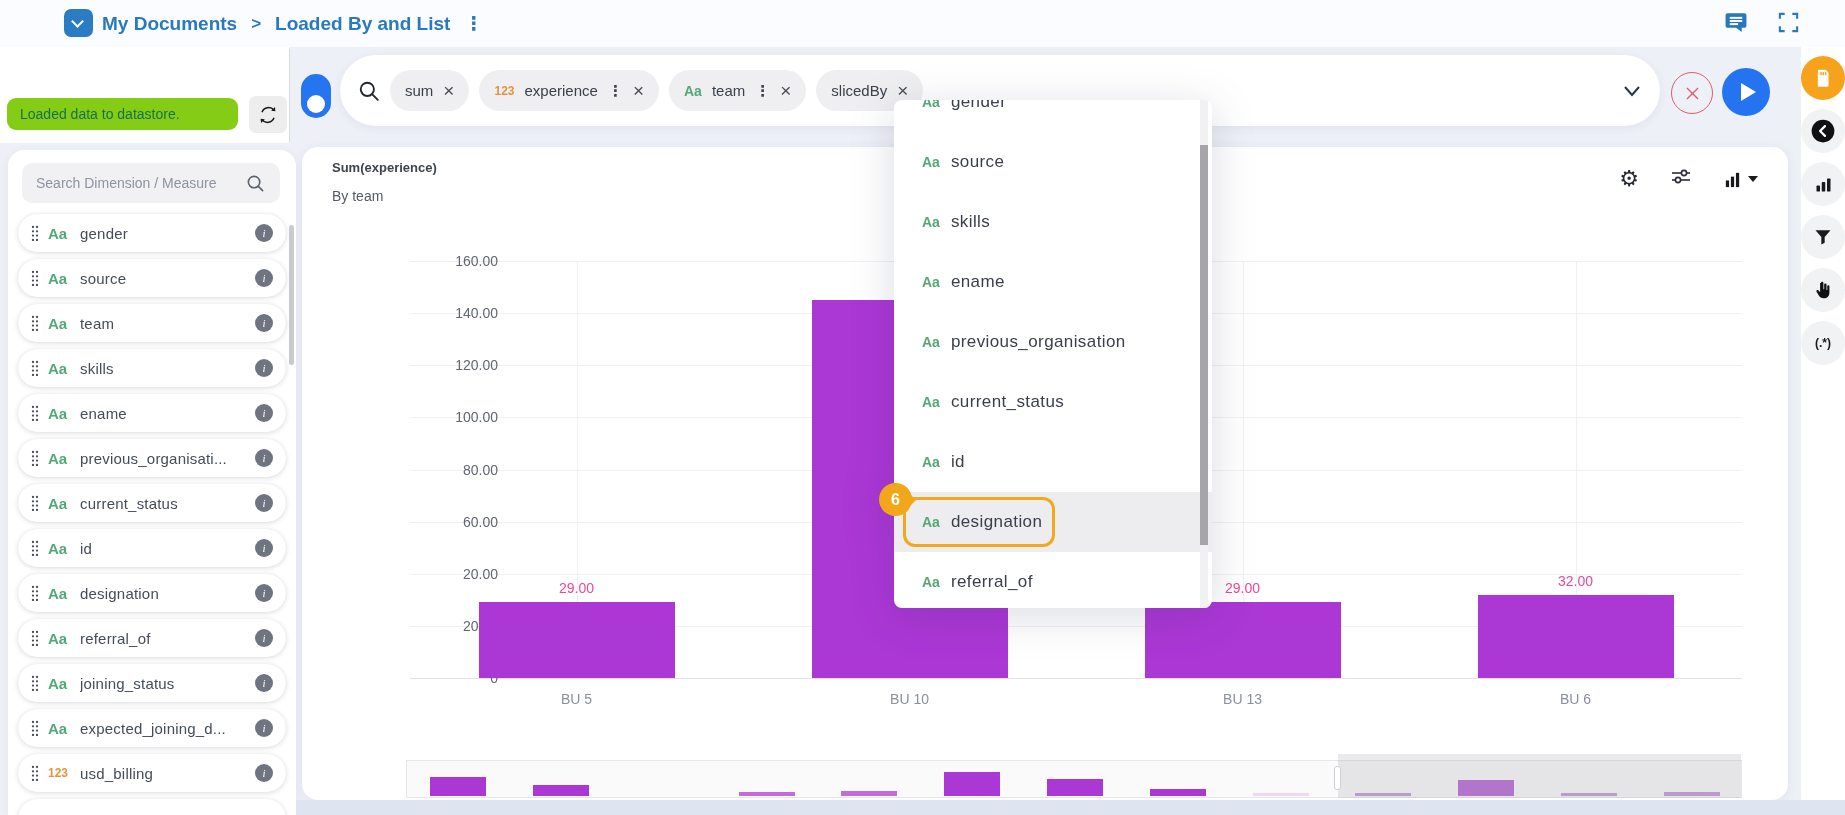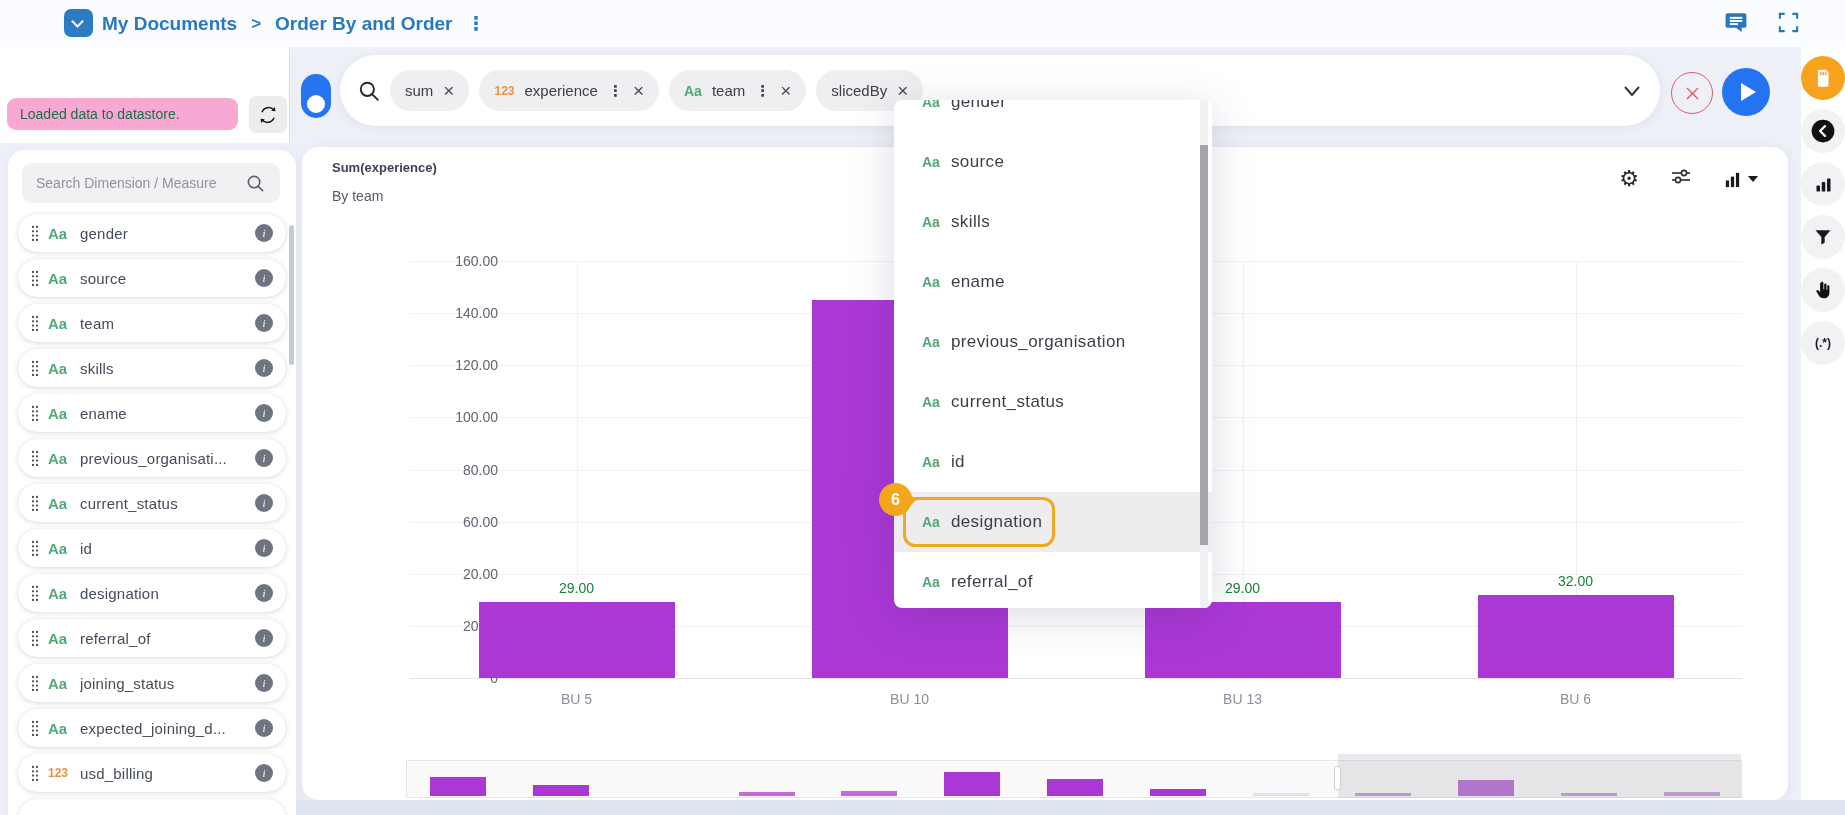--- a/index.html
+++ b/index.html
@@ -20,21 +20,21 @@
   .rail{position:absolute;left:1801px;top:47px;width:44px;height:768px;background:#ffffff;z-index:1;}
   .rail-btn{position:absolute;left:0;width:44px;height:44px;border-radius:50%;background:#f1f2f4;display:flex;align-items:center;justify-content:center;}
   .rail-btn.orange{background:#f6a21c;}
   .regex-txt{font-size:12px;font-weight:700;color:#17191c;letter-spacing:0;}
 
   
   .ds-head-bg{position:absolute;left:0;top:47px;width:289px;height:96px;background:#fff;}
   .ds-icon{position:absolute;left:14px;top:57px;}
   .ds-title{position:absolute;left:44px;top:60px;width:200px;font-size:15px;font-weight:700;color:#242933;white-space:nowrap;overflow:hidden;text-overflow:ellipsis;}
   .collapse{position:absolute;left:252px;top:58px;}
-  .banner{position:absolute;left:7px;top:98px;width:231px;height:32px;background:#f9a8d4;border-radius:9px;display:flex;align-items:center;padding-left:13px;font-size:14px;color:#17714a;}
+  .banner{position:absolute;left:7px;top:98px;width:231px;height:32px;background:#84cc16;border-radius:9px;display:flex;align-items:center;padding-left:13px;font-size:14px;color:#17714a;}
   .refresh{position:absolute;left:249px;top:96px;width:38px;height:37px;background:#ededee;border-radius:7px;display:flex;align-items:center;justify-content:center;}
   .divider-v{position:absolute;left:289px;top:49px;width:1px;height:93px;background:#d8dbe2;}
 
   
   .vtoggle{position:absolute;left:301px;top:74px;width:30px;height:44px;border-radius:15px;background:#2575f0;}
   .vtoggle .knob{position:absolute;left:6px;top:21px;width:18px;height:18px;border-radius:50%;background:#fff;}
   .searchbar{position:absolute;left:340px;top:55px;width:1320px;height:71px;background:#fff;border-radius:36px;box-shadow:0 2px 10px rgba(40,60,120,.07);}
   .sb-mag{position:absolute;left:18px;top:25px;}
   .chips{position:absolute;left:50px;top:15px;display:flex;gap:10px;}
   .chip{height:41px;border-radius:21px;background:#efeff1;display:flex;align-items:center;gap:10px;padding:4px 15px;font-size:15px;color:#3a404b;}
@@ -67,21 +67,21 @@
   .c-title{position:absolute;left:30px;top:13px;font-size:13px;font-weight:600;color:#3d4352;}
   .c-sub{position:absolute;left:30px;top:41px;font-size:14px;color:#545b68;}
   .c-icons{position:absolute;right:30px;top:18px;display:flex;gap:30px;align-items:center;}
   .gear-glyph{font-size:22px;color:#23272e;line-height:1;}
   .plot{position:absolute;left:108px;top:114px;width:1332px;height:417px;}
   .gl-h{position:absolute;left:0;width:1332px;height:1px;background:#f0f0f4;}
   .gl-h.zero{background:#e2e2e8;}
   .gl-v{position:absolute;top:0;width:1px;height:417px;background:#f0f0f4;}
   .ytick{position:absolute;right:1244px;width:80px;text-align:right;font-size:14px;color:#606672;}
   .cbar{position:absolute;background:#ab37d5;}
-  .vlabel{position:absolute;transform:translateX(-50%);font-size:14px;color:#15803d;}
+  .vlabel{position:absolute;transform:translateX(-50%);font-size:14px;color:#ec4899;}
   .xlabel{position:absolute;top:430px;transform:translateX(-50%);font-size:14px;color:#8b909b;}
 
   
   .mini{position:absolute;left:104px;top:613px;width:1336px;height:38px;background:#fafafb;border:1px solid #e7e7eb;}
   .mini-bar{position:absolute;bottom:1px;}
   .mini-overlay{position:absolute;top:-7px;bottom:-1px;right:0;background:rgba(116,116,128,.15);}
   .mini-handle{position:absolute;left:-4px;top:12px;width:7px;height:24px;background:#fff;border:1px solid #cfcfd4;border-radius:3px;}
 
   .bottom-strip{position:absolute;left:296px;top:800px;width:1549px;height:15px;background:#dee4f0;z-index:4;}
 
@@ -103,21 +103,21 @@
 
 <div class="root">
 
   <div class="topbar">
     <div class="folder">
         <span class="chev"></span>
       </div>
     <div class="crumbs">
       <span>My Documents</span>
       <span class="crumb-sep">&gt;</span>
-      <span>Order By and Order</span>
+      <span>Loaded By and List</span>
       <span class="kebab">⋮</span>
     </div>
     <div class="topbar-right">
       <span>
         <svg width="26" height="25" viewBox="0 0 24 24">
             <path d="M4 3h16c1.1 0 2 .9 2 2v10c0 1.1-.9 2-2 2h-2.5v4.2L12 17H4c-1.1 0-2-.9-2-2V5c0-1.1.9-2 2-2z" fill="#2878bd"></path>
             <rect x="6" y="6.6" width="12" height="1.9" fill="#fff"></rect>
             <rect x="6" y="9.6" width="12" height="1.9" fill="#fff"></rect>
             <rect x="6" y="12.6" width="8" height="1.9" fill="#fff"></rect>
           </svg>

